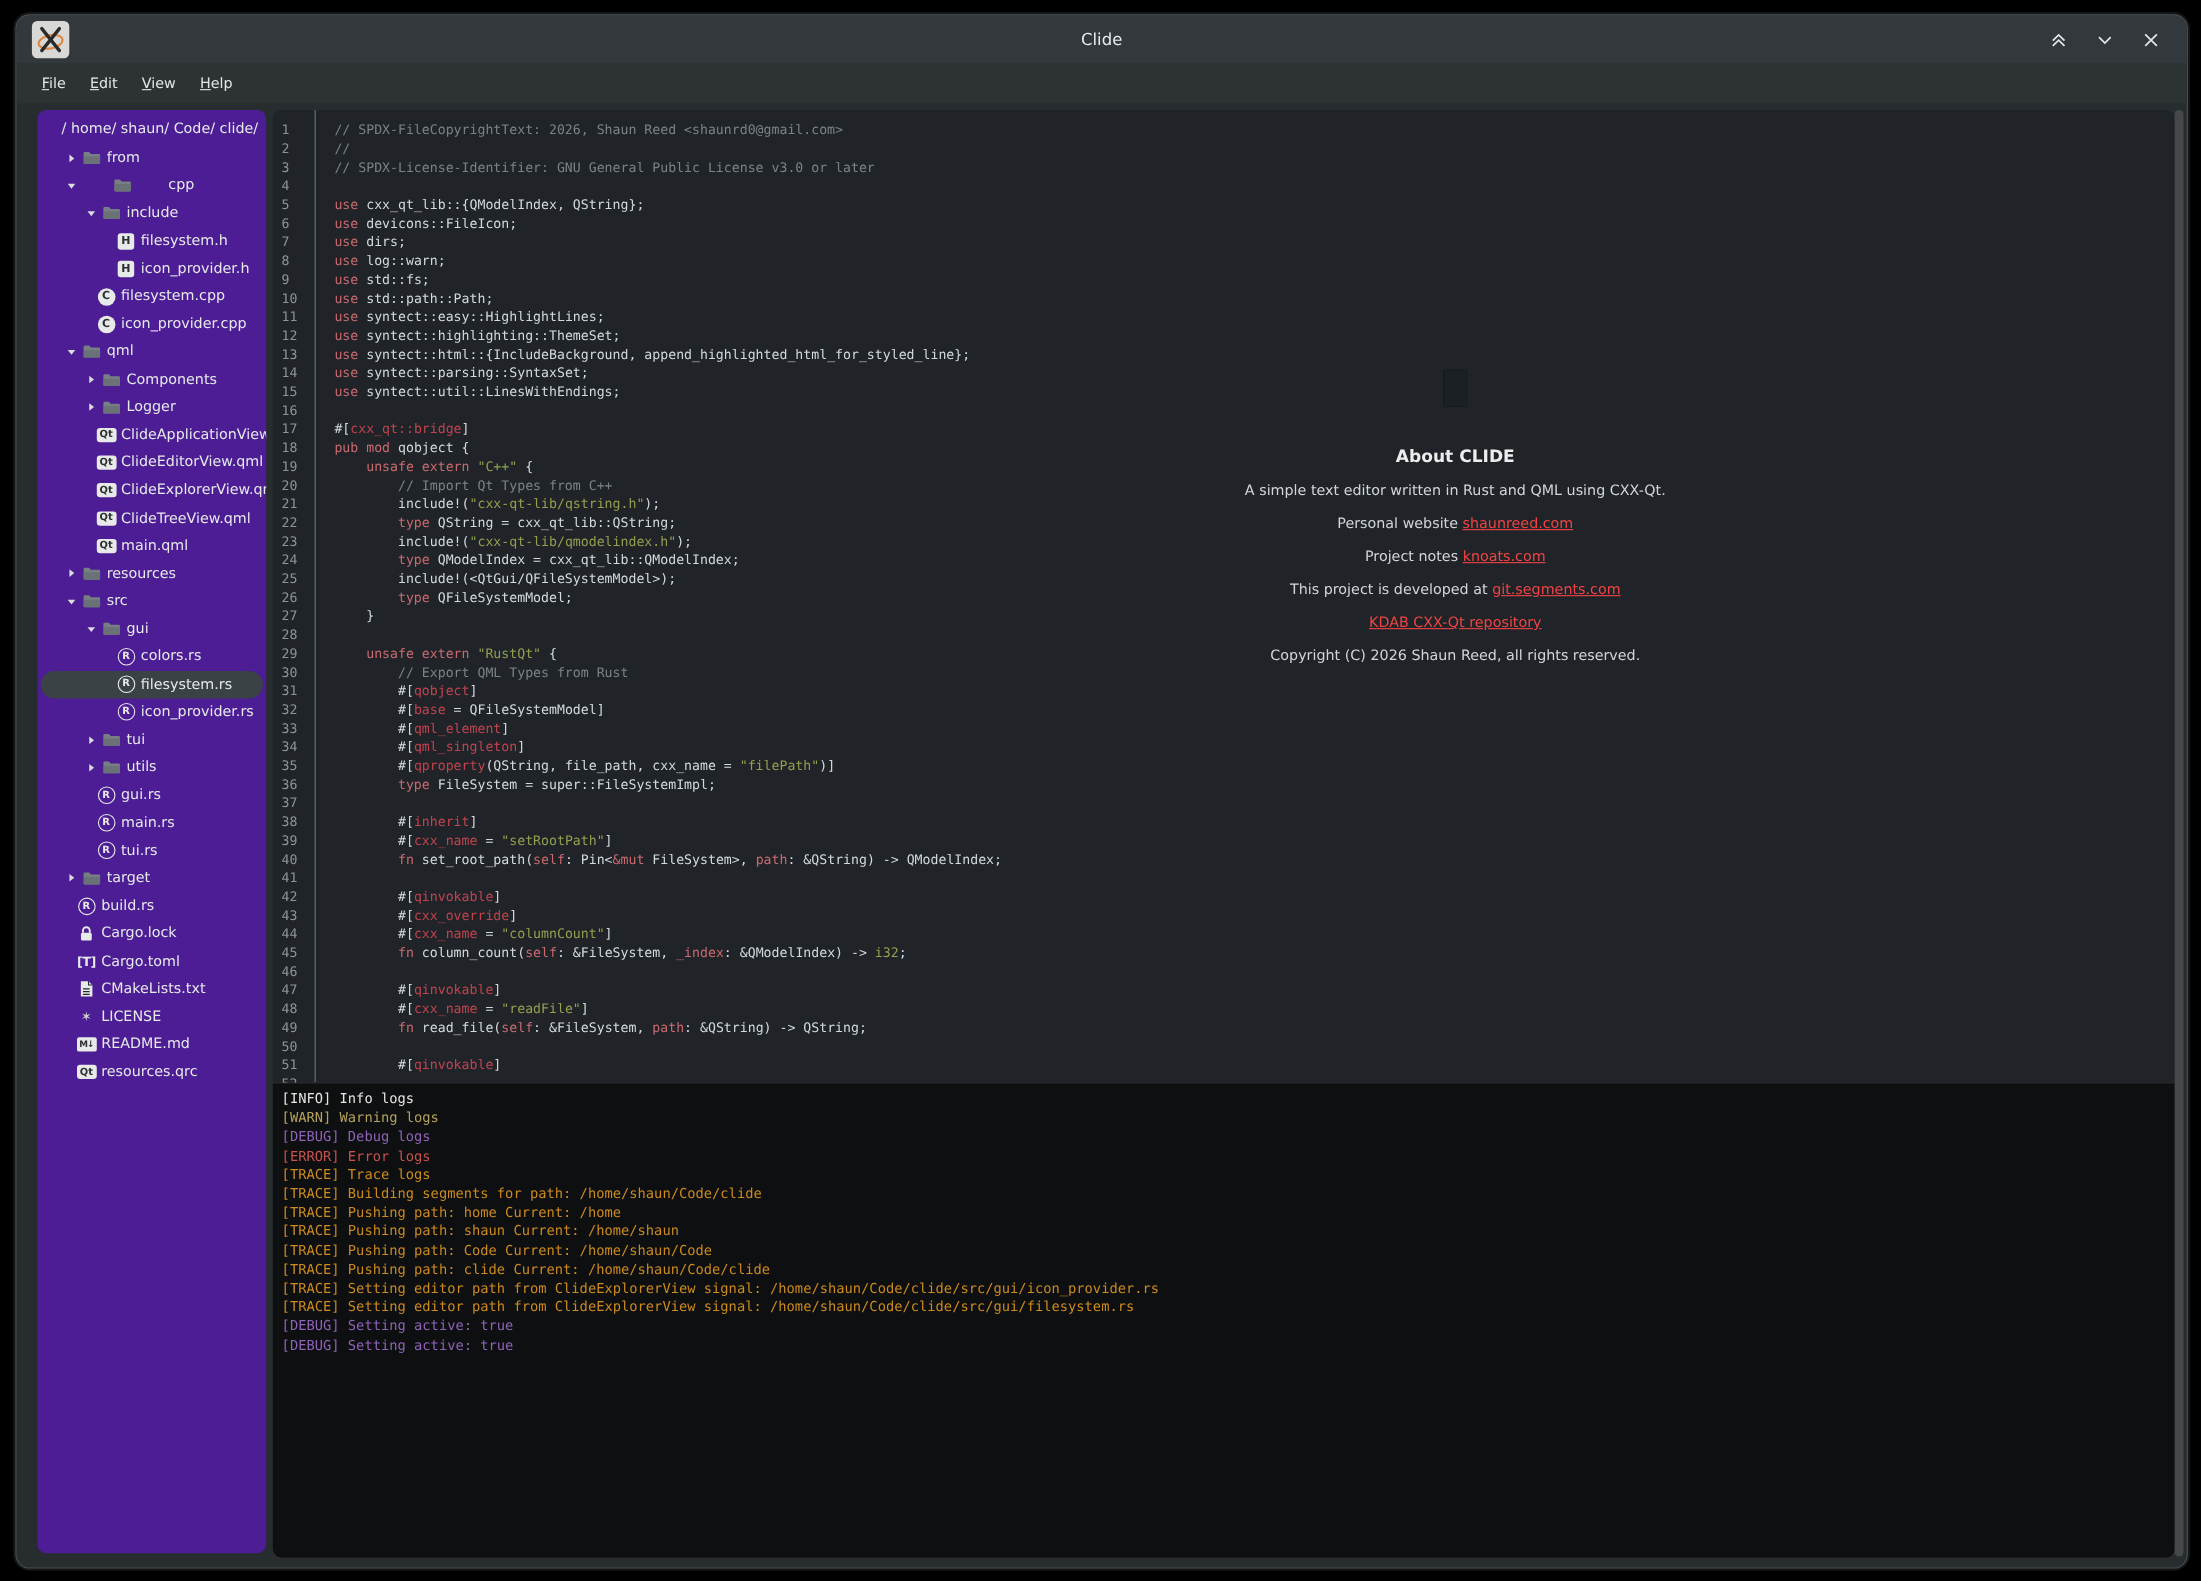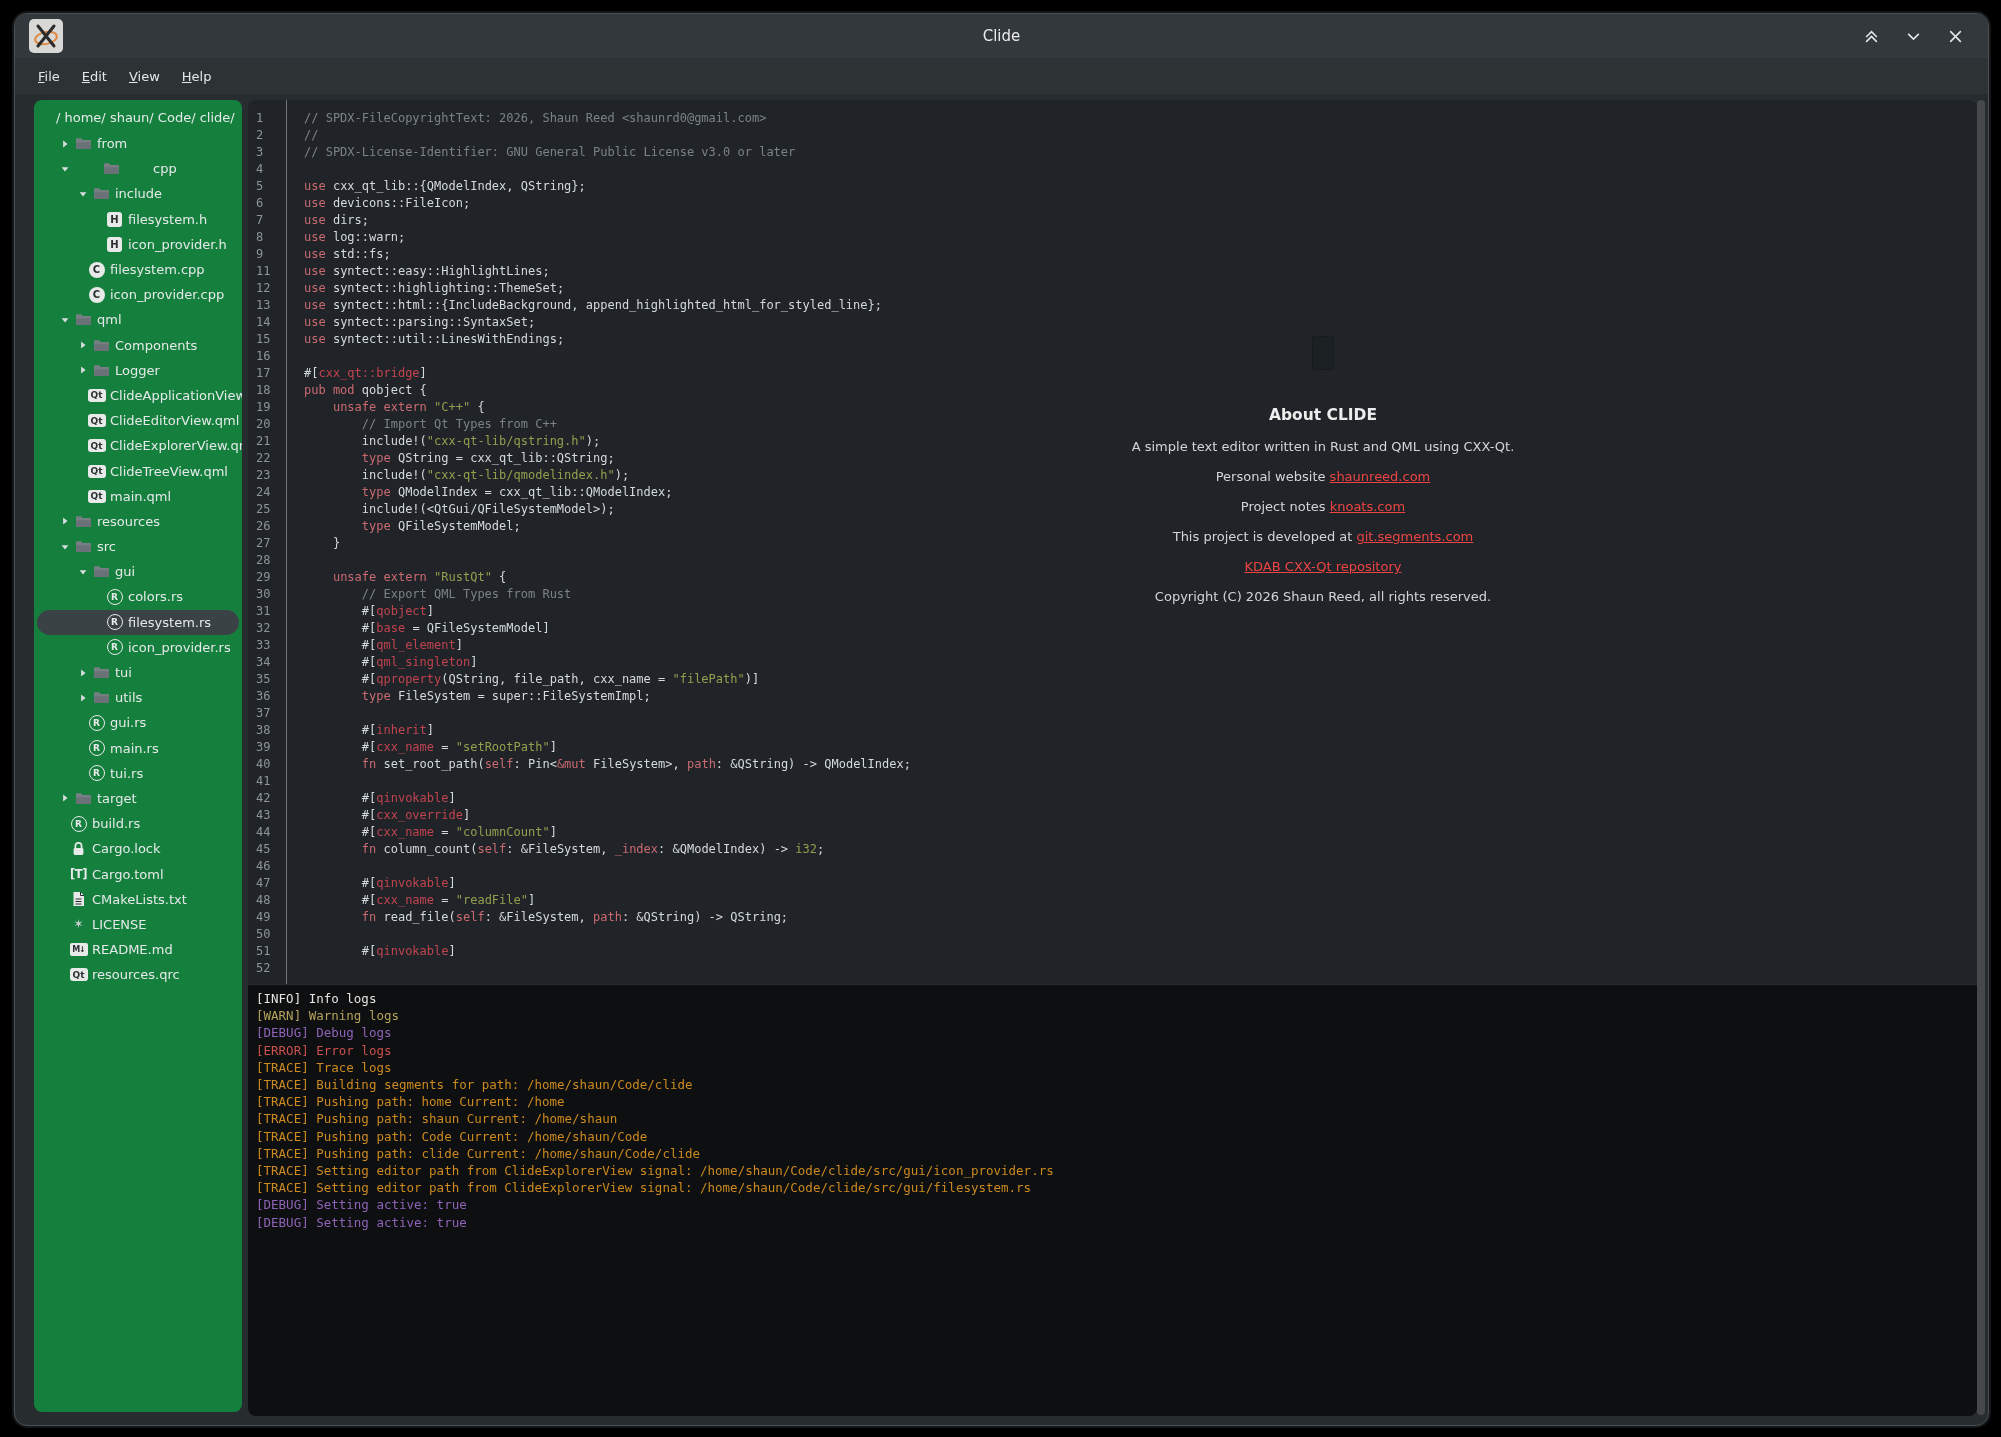--- a/index.html
+++ b/index.html
@@ -15,21 +15,21 @@
     justify-content:center;color:#e9ebec;font-size:15px;}
   .controls{position:absolute;right:22px;top:0;height:44px;display:flex;align-items:center;gap:20px;}
   .ctl{width:22px;height:22px;display:flex;align-items:center;justify-content:center;background:none;
     border:none;padding:0;cursor:default;}
   
   .menubar{position:absolute;left:0;top:44px;right:0;height:36px;background:#2d3235;
     display:flex;align-items:center;padding-left:14px;gap:4px;}
   .menu-item{display:inline-block;color:#e4e7e8;font-size:13px;padding:3px 9px;}
   .menu-item::first-letter{text-decoration:underline;}
   
-  .sidebar{position:absolute;left:19px;top:86px;width:208px;bottom:13px;background:#15803d;
+  .sidebar{position:absolute;left:19px;top:86px;width:208px;bottom:13px;background:#4c1d95;
     border-radius:8px;overflow:hidden;}
   .tree-header{padding:10px 4px 6px 22px;color:#e6e9ea;font-size:13px;white-space:nowrap;}
   .tree-row{height:25.2px;display:flex;align-items:center;color:#e6e9ea;font-size:13px;
     white-space:nowrap;border-radius:13px;margin:0 3px;}
   .tree-row.selected{background:#3b4246;}
   .tw-arrow{width:17px;display:flex;justify-content:center;flex:0 0 auto;}
   .tw-icon{width:21px;display:flex;justify-content:center;align-items:center;flex:0 0 auto;}
   .tw-label{margin-left:3px;}
   .badge{background:#e8eaea;color:#2b2f31;font-weight:bold;display:flex;align-items:center;
     justify-content:center;}
@@ -435,20 +435,21 @@
     <div class="code-wrap" id="code">
         <div class="code-line"><span class="ln">1</span><span class="code-text"><span class="tok-com">// SPDX-FileCopyrightText: 2026, Shaun Reed &lt;shaunrd0@gmail.com&gt;</span></span></div>
         <div class="code-line"><span class="ln">2</span><span class="code-text"><span class="tok-com">//</span></span></div>
         <div class="code-line"><span class="ln">3</span><span class="code-text"><span class="tok-com">// SPDX-License-Identifier: GNU General Public License v3.0 or later</span></span></div>
         <div class="code-line"><span class="ln">4</span><span class="code-text"></span></div>
         <div class="code-line"><span class="ln">5</span><span class="code-text"><span class="tok-kw">use</span><span class="tok-txt"> cxx_qt_lib::{QModelIndex, QString};</span></span></div>
         <div class="code-line"><span class="ln">6</span><span class="code-text"><span class="tok-kw">use</span><span class="tok-txt"> devicons::FileIcon;</span></span></div>
         <div class="code-line"><span class="ln">7</span><span class="code-text"><span class="tok-kw">use</span><span class="tok-txt"> dirs;</span></span></div>
         <div class="code-line"><span class="ln">8</span><span class="code-text"><span class="tok-kw">use</span><span class="tok-txt"> log::warn;</span></span></div>
         <div class="code-line"><span class="ln">9</span><span class="code-text"><span class="tok-kw">use</span><span class="tok-txt"> std::fs;</span></span></div>
+        <div class="code-line"><span class="ln">10</span><span class="code-text"><span class="tok-kw">use</span><span class="tok-txt"> std::path::Path;</span></span></div>
         <div class="code-line"><span class="ln">11</span><span class="code-text"><span class="tok-kw">use</span><span class="tok-txt"> syntect::easy::HighlightLines;</span></span></div>
         <div class="code-line"><span class="ln">12</span><span class="code-text"><span class="tok-kw">use</span><span class="tok-txt"> syntect::highlighting::ThemeSet;</span></span></div>
         <div class="code-line"><span class="ln">13</span><span class="code-text"><span class="tok-kw">use</span><span class="tok-txt"> syntect::html::{IncludeBackground, append_highlighted_html_for_styled_line};</span></span></div>
         <div class="code-line"><span class="ln">14</span><span class="code-text"><span class="tok-kw">use</span><span class="tok-txt"> syntect::parsing::SyntaxSet;</span></span></div>
         <div class="code-line"><span class="ln">15</span><span class="code-text"><span class="tok-kw">use</span><span class="tok-txt"> syntect::util::LinesWithEndings;</span></span></div>
         <div class="code-line"><span class="ln">16</span><span class="code-text"></span></div>
         <div class="code-line"><span class="ln">17</span><span class="code-text"><span class="tok-txt">#[</span><span class="tok-attr">cxx_qt::bridge</span><span class="tok-txt">]</span></span></div>
         <div class="code-line"><span class="ln">18</span><span class="code-text"><span class="tok-kw">pub mod</span><span class="tok-txt"> qobject {</span></span></div>
         <div class="code-line"><span class="ln">19</span><span class="code-text"><span class="tok-txt">    </span><span class="tok-kw">unsafe extern</span><span class="tok-txt"> </span><span class="tok-str">"C++"</span><span class="tok-txt"> {</span></span></div>
         <div class="code-line"><span class="ln">20</span><span class="code-text"><span class="tok-com">        // Import Qt Types from C++</span></span></div>

